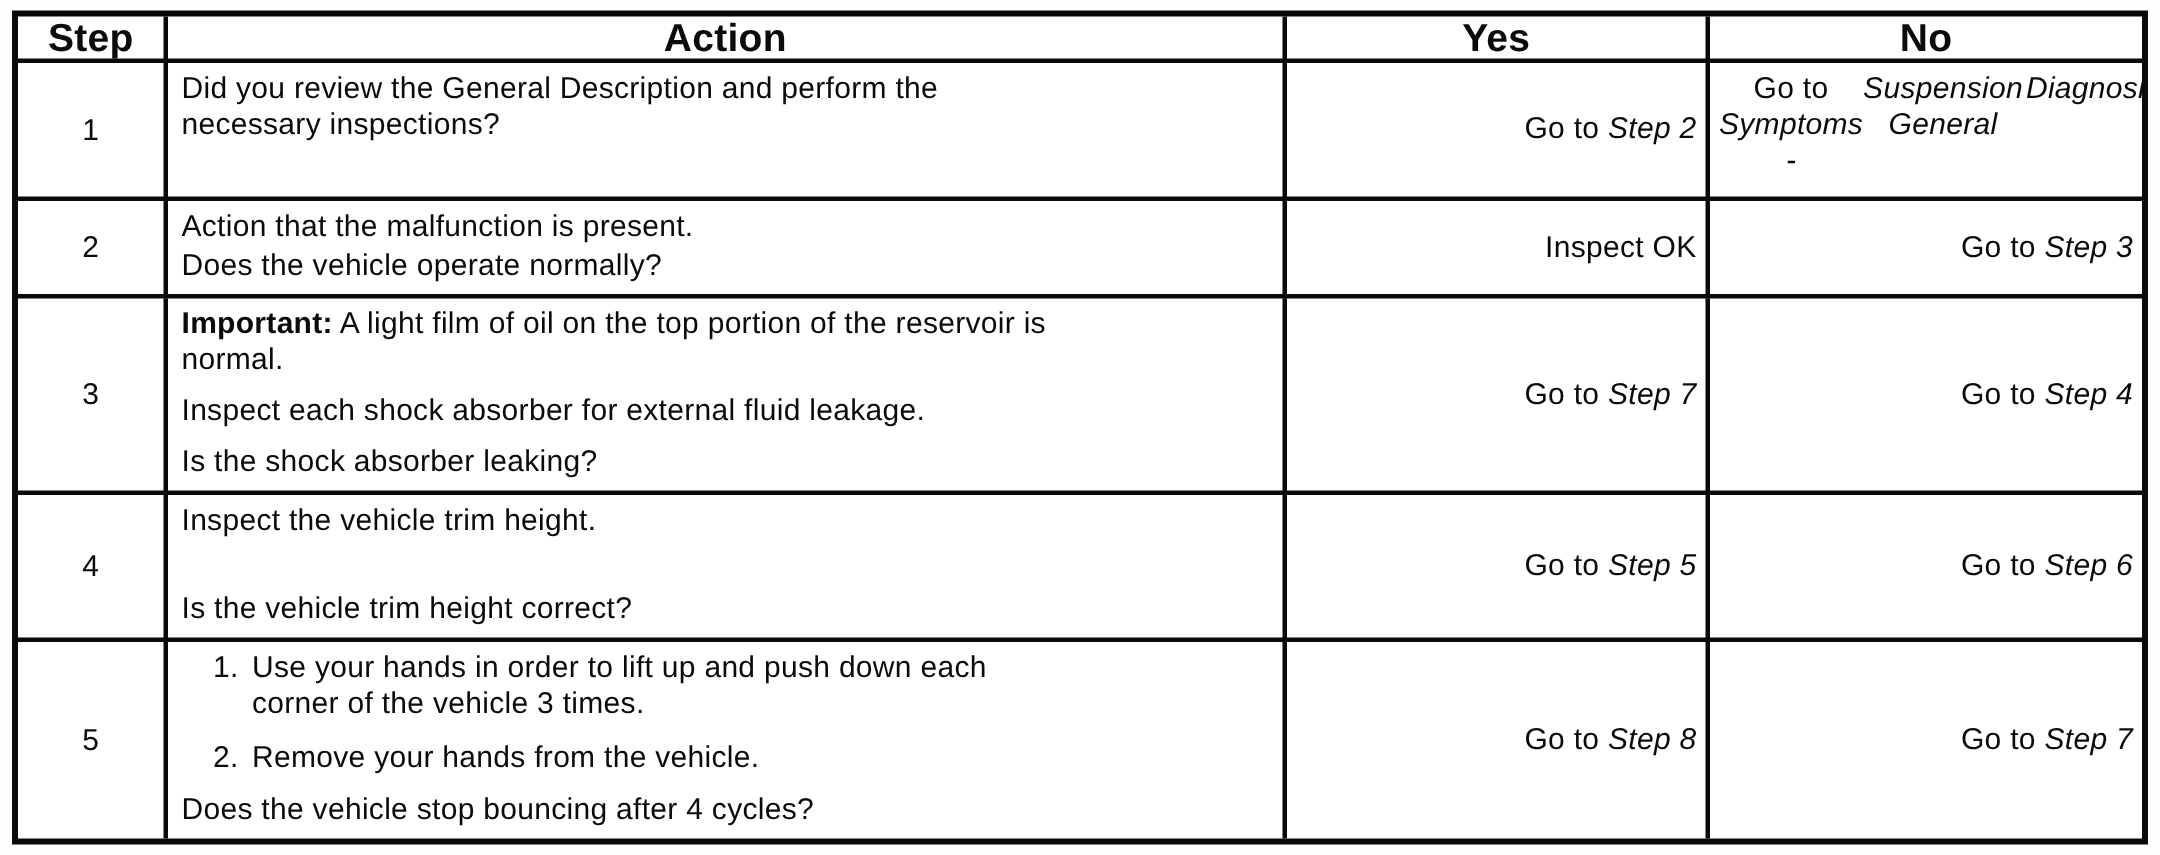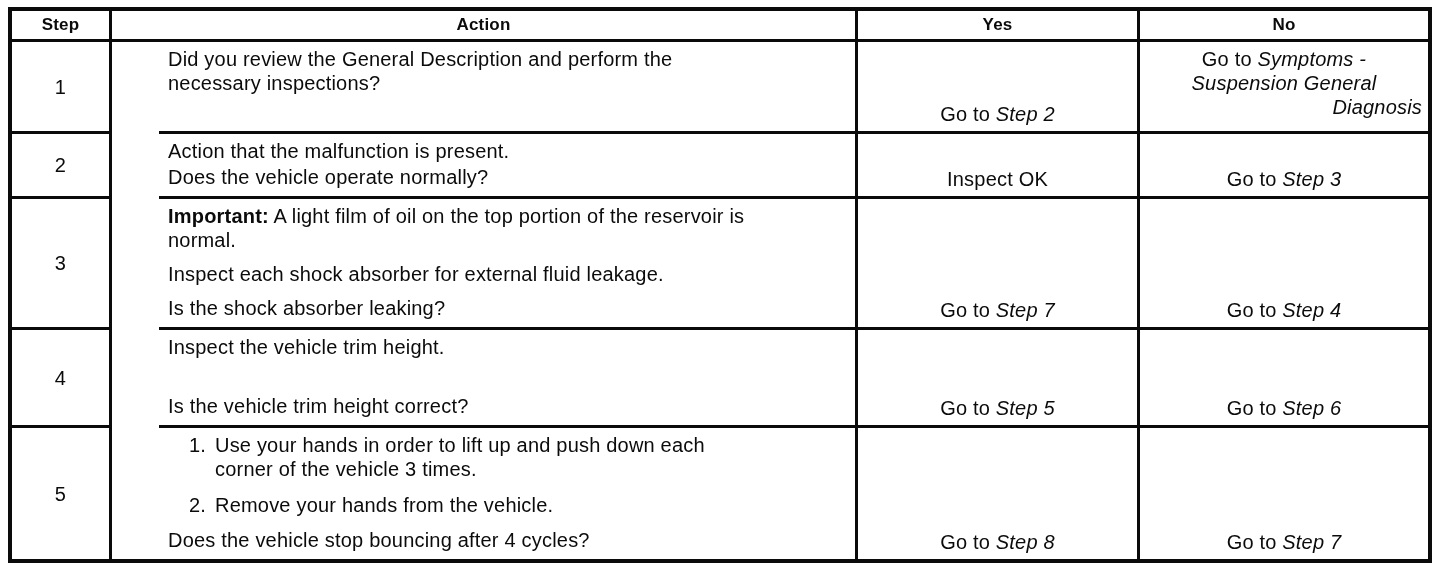--- a/index.html
+++ b/index.html
@@ -34,36 +34,35 @@
     line-height: 24px;
     overflow: hidden;
   }
   .cell.last-col { border-right: none; }
   .cell.last-row { border-bottom: none; }
 
   .hdr {
     align-items: center;
     justify-content: center;
     font-weight: bold;
-    font-size: 17px;
+    font-size: 26px;
   }
   .c-step {
     align-items: center;
     justify-content: center;
   }
   .c-action {
     flex-direction: column;
     justify-content: space-between;
     padding: 5px 8px 7px 9px;
     text-align: left;
-    margin-left: 47px;
   }
   .c-action.top-only { justify-content: flex-start; }
   .c-yn {
-    flex-direction: column;
+    flex-direction: row;
     justify-content: flex-end;
     align-items: center;
     text-align: center;
     padding: 4px 6px 5px 6px;
   }
   .c-yn.top {
     justify-content: flex-start;
     align-items: stretch;
     padding-top: 5px;
   }

